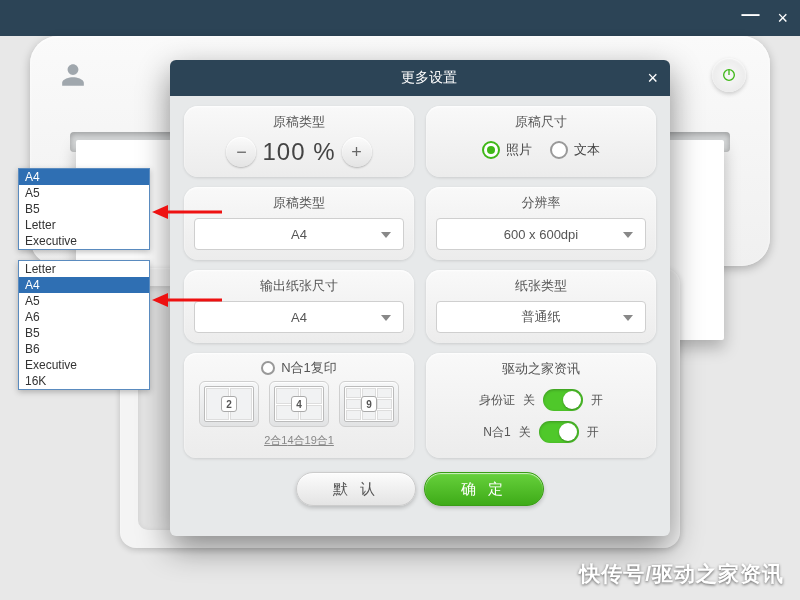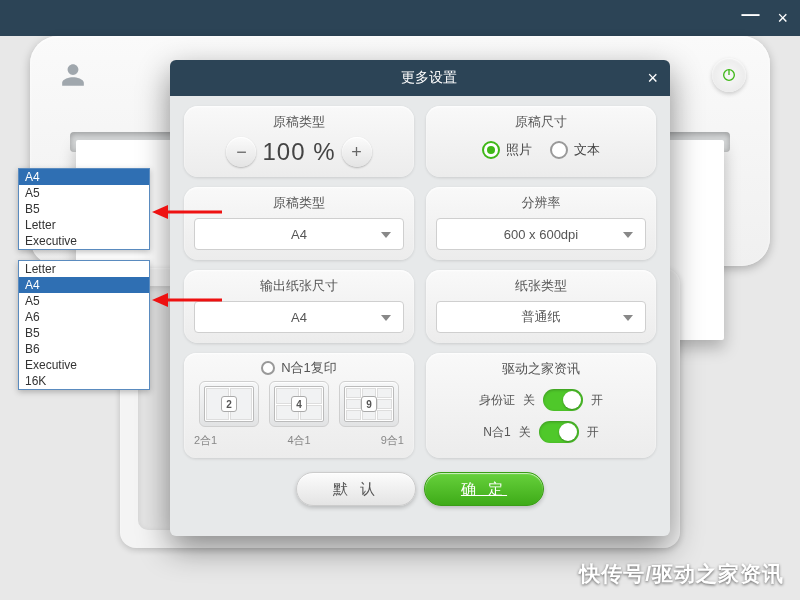--- a/index.html
+++ b/index.html
@@ -42,32 +42,32 @@
 
   .dropdown { height: 32px; background: #fff; border: 1px solid #cfcfcf; border-radius: 4px; display:flex; align-items:center; justify-content:center; position:relative; color:#555; font-size: 13px; cursor:pointer; }
   .dropdown .caret { position:absolute; right: 12px; top: 13px; width:0; height:0; border-left:5px solid transparent; border-right:5px solid transparent; border-top:6px solid #888; }
 
   .ncard { grid-column: 1; border-radius: 12px; }
   .nrow { display:flex; gap: 10px; justify-content:center; padding: 4px 0 2px; }
   .nthumb { background: linear-gradient(#f6f7f8,#e2e3e4); border: 1px solid #cfcfcf; border-radius: 6px; width: 60px; padding: 4px; box-shadow: inset 0 1px 1px #fff; }
   .nthumb .layout { background:#fff; border:1px solid #bbb; border-radius:2px; height: 36px; display:grid; gap:1px; padding:1px; position:relative; }
   .nthumb .layout .cell { background:#f1f2f3; border:1px solid #ddd; }
   .nthumb .num { position:absolute; top:50%; left:50%; transform:translate(-50%,-50%); width:16px; height:16px; background:#fff; border:1px solid #aaa; border-radius:3px; font-size:10px; font-weight:bold; display:flex; align-items:center; justify-content:center; color:#555; }
-  .nlabels { display:flex; justify-content:space-between; font-size: 11px; color:#888; padding-top:4px; }
+  .nlabels { display:flex; justify-content:center; font-size: 11px; color:#888; padding-top:4px;text-decoration:underline; }
   .ntoggle { display:flex; align-items:center; justify-content:center; gap:6px; font-size:13px; color:#555; }
   .ntoggle .tcirc { width:14px; height:14px; border-radius:50%; border:2px solid #999; background:#fff; }
 
   .tipscard .tiprow { display:flex; align-items:center; justify-content:center; gap: 8px; font-size: 12px; color:#555; padding: 5px 0; }
   .toggle { width: 40px; height: 22px; border-radius: 11px; background:#4fc82a; position:relative; box-shadow: inset 0 1px 3px rgba(0,0,0,0.25); }
   .toggle::after { content:""; position:absolute; right:2px; top:2px; width:18px; height:18px; border-radius:50%; background:#fff; box-shadow: 0 1px 2px rgba(0,0,0,0.3); }
 
   .btnrow { grid-column: 1 / -1; display:flex; justify-content:center; gap: 8px; padding-top: 4px; }
   .bigbtn { width: 120px; height: 34px; border-radius: 17px; display:flex; align-items:center; justify-content:center; font-size: 15px; letter-spacing: 4px; box-shadow: inset 0 1px 1px rgba(255,255,255,0.7), 0 2px 4px rgba(0,0,0,0.2); cursor:pointer; }
   .bigbtn.default { background: linear-gradient(#fcfcfc,#e4e4e4); color:#555; border:1px solid #ccc; }
-  .bigbtn.ok { background: linear-gradient(#67d13c,#3eab18); color:#fff; border:1px solid #3a9d16;text-decoration:underline; }
+  .bigbtn.ok { background: linear-gradient(#67d13c,#3eab18); color:#fff; border:1px solid #3a9d16; }
 
   .floatlist { position:absolute; background:#fff; border:1px solid #5a8bbf; font-size: 12px; color:#333; box-shadow: 0 2px 6px rgba(0,0,0,0.25); z-index: 60; }
   .floatlist .item { padding: 1px 6px; white-space:nowrap; }
   .floatlist .item.sel { background:#2f6fb3; color:#fff; }
   .list1 { top: 168px; left: 18px; width: 132px; }
   .list2 { top: 260px; left: 18px; width: 132px; }
 
   .arrow { position:absolute; z-index:70; }
   .arrow svg { display:block; }
 

